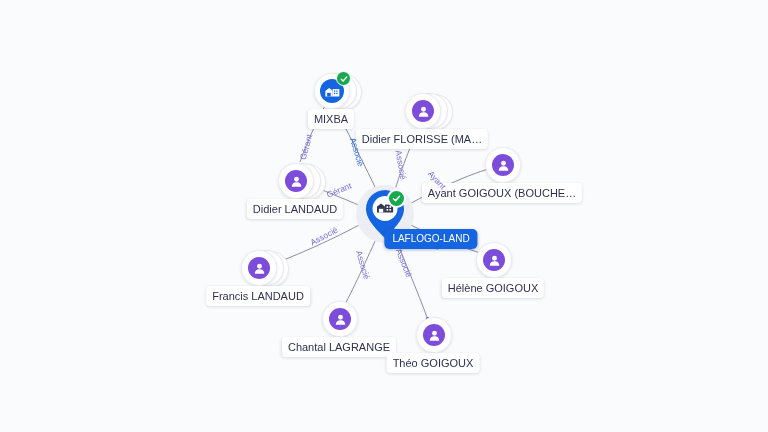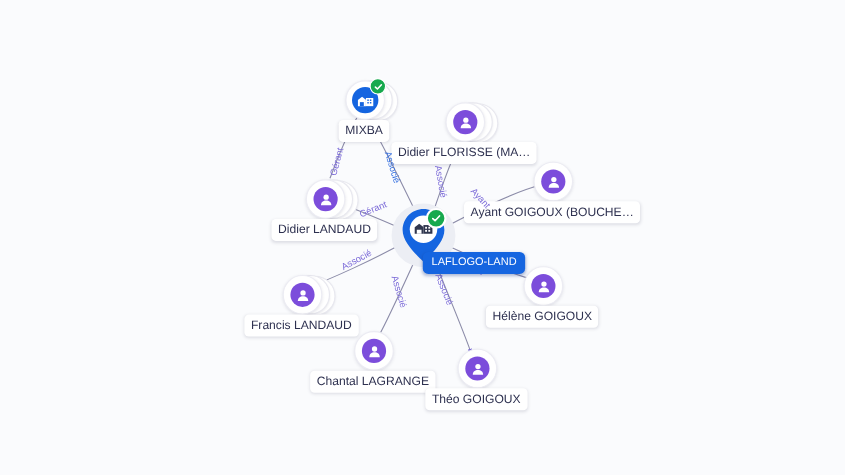--- a/index.html
+++ b/index.html
@@ -289,21 +289,21 @@
             <div class="avatar-inner">
               <svg width="13" height="13" viewBox="0 0 14 14">
                 <circle cx="7" cy="4.6" r="2.6" fill="#ffffff"></circle>
                 <path d="M1.9 12.6 C1.9 9.3 4.2 7.9 7 7.9 C9.8 7.9 12.1 9.3 12.1 12.6 Z" fill="#ffffff"></path>
               </svg>
             </div>
           </div>
         </div>
         <div class="node-label">Hélène GOIGOUX</div>
       </div>
-      <div class="node" style="left: 274px; top: 267px;">
+      <div class="node" style="left: 258px; top: 267px;">
         <div class="person-stack">
           <div class="stack-card c3"></div>
           <div class="stack-card c2"></div>
           <div class="avatar-disc">
             <div class="avatar-inner">
               <svg width="13" height="13" viewBox="0 0 14 14">
                 <circle cx="7" cy="4.6" r="2.6" fill="#ffffff"></circle>
                 <path d="M1.9 12.6 C1.9 9.3 4.2 7.9 7 7.9 C9.8 7.9 12.1 9.3 12.1 12.6 Z" fill="#ffffff"></path>
               </svg>
             </div>

